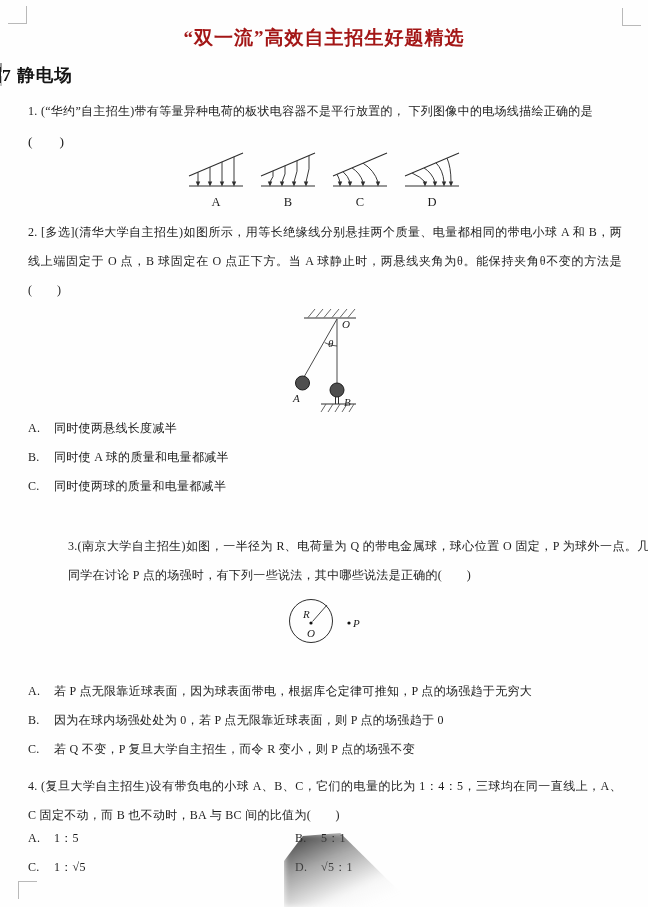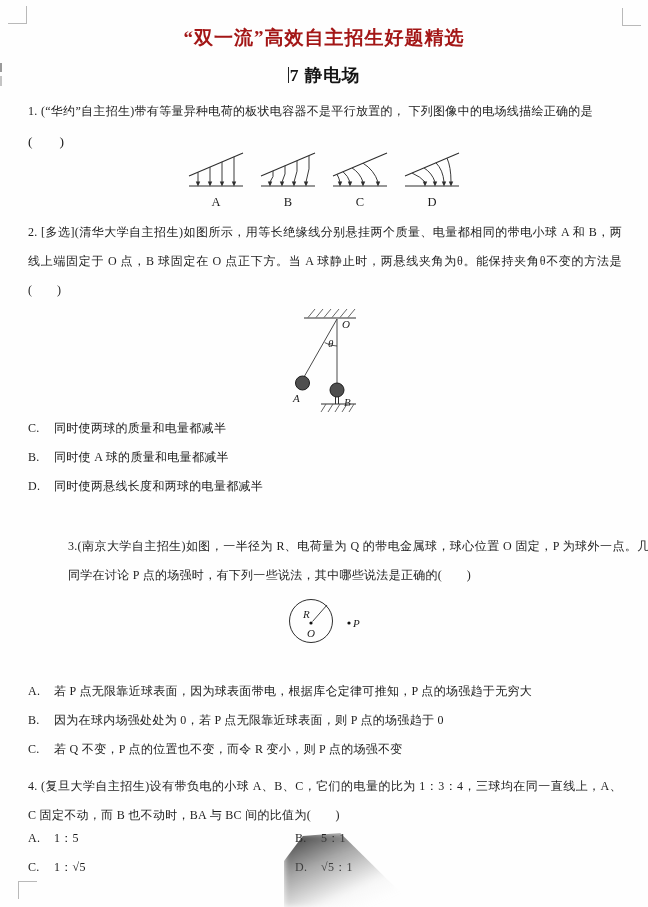--- a/index.html
+++ b/index.html
@@ -14,21 +14,21 @@
   .mark.bl{left:18px;top:881px;border-left:1px solid #b9b9b9;border-top:1px solid #b9b9b9;}
   .edge-dash{position:absolute;left:0;width:2px;background:#9a9a9a;}
   .edge-dash.d1{top:63px;height:9px;}
   .edge-dash.d2{top:76px;height:10px;background:#c4c4c4;}
 
   .title{
     position:absolute;top:25px;left:0;right:0;text-align:center;
     font-size:19px;font-weight:bold;color:#a31616;letter-spacing:1px;
   }
   .subtitle{
-    position:absolute;top:63px;left:0;right:0;text-align:center;
+    position:absolute;top:63px;left:0;right:0;
     font-size:17.5px;font-weight:bold;color:#141414;letter-spacing:1px;
   }
   .subtitle .bar{display:inline-block;width:1px;height:16px;background:#222;
     vertical-align:-2px;margin-right:1px;}
 
   .block{position:absolute;left:28px;width:594px;font-size:12px;line-height:29px;
     letter-spacing:0.3px;text-align:justify;}
   .stem{}
   .blank-line{position:absolute;left:28px;font-size:13.5px;line-height:29px;}
 
@@ -175,46 +175,46 @@
       <line class="thin" x1="45" y1="100" x2="80" y2="100"></line>
       <line class="hatch" x1="50" y1="100" x2="45" y2="108"></line>
       <line class="hatch" x1="57" y1="100" x2="52" y2="108"></line>
       <line class="hatch" x1="64" y1="100" x2="59" y2="108"></line>
       <line class="hatch" x1="71" y1="100" x2="66" y2="108"></line>
       <line class="hatch" x1="78" y1="100" x2="73" y2="108"></line>
     </svg>
   </div>
 
   <div class="block opts" style="top:414px;">
+    <div class="opt"><span class="opt-label">A.</span><span>同时使两悬线长度减半</span></div>
+    <div class="opt"><span class="opt-label">B.</span><span>同时使 A 球的质量和电量都减半</span></div>
     <div class="opt"><span class="opt-label">C.</span><span>同时使两球的质量和电量都减半</span></div>
-    <div class="opt"><span class="opt-label">B.</span><span>同时使 A 球的质量和电量都减半</span></div>
-    <div class="opt"><span class="opt-label">D.</span><span>同时使两悬线长度和两球的电量都减半</span></div>
   </div>
 
   <div class="block stem" style="top:532px;margin-left:40px;">3.(南京大学自主招生)如图，一半径为 R、电荷量为 Q 的带电金属球，球心位置 O 固定，P 为球外一点。几位同学在讨论 P 点的场强时，有下列一些说法，其中哪些说法是正确的(　　)</div>
 
   <div class="q3fig">
     <svg width="130" height="58" viewBox="0 0 130 58">
       <circle class="thin" cx="30" cy="29" r="21.5"></circle>
       <circle cx="30" cy="31" r="1.6" fill="#111"></circle>
       <line class="thin" x1="31.5" y1="29.5" x2="46" y2="13" style="stroke-width:0.9"></line>
       <text class="lbl" x="22" y="26">R</text>
       <text class="lbl" x="26" y="45">O</text>
       <circle cx="68" cy="31" r="1.6" fill="#111"></circle>
       <text class="lbl" x="72" y="35">P</text>
     </svg>
   </div>
 
   <div class="block opts" style="top:644px;margin-top:33px;">
     <div class="opt"><span class="opt-label">A.</span><span>若 P 点无限靠近球表面，因为球表面带电，根据库仑定律可推知，P 点的场强趋于无穷大</span></div>
     <div class="opt"><span class="opt-label">B.</span><span>因为在球内场强处处为 0，若 P 点无限靠近球表面，则 P 点的场强趋于 0</span></div>
-    <div class="opt"><span class="opt-label">C.</span><span>若 Q 不变，P 点的位置也不变，而令 R 变小，则 P 点的场强不变</span></div>
-  </div>
-
-  <div class="block stem" style="top:772px;">4. (复旦大学自主招生)设有带负电的小球 A、B、C，它们的电量的比为 1：3：4，三球均在同一直线上，A、C 固定不动，而 B 也不动时，BA 与 BC 间的比值为(　　)</div>
+    <div class="opt"><span class="opt-label">C.</span><span>若 Q 不变，P 复旦大学自主招生，而令 R 变小，则 P 点的场强不变</span></div>
+  </div>
+
+  <div class="block stem" style="top:772px;">4. (复旦大学自主招生)设有带负电的小球 A、B、C，它们的电量的比为 1：4：5，三球均在同一直线上，A、C 固定不动，而 B 也不动时，BA 与 BC 间的比值为(　　)</div>
 
   <div class="block q4grid" style="top:824px;">
     <div class="opt"><span class="opt-label">A.</span><span>1：5</span></div>
     <div class="opt"><span class="opt-label">B.</span><span>5：1</span></div>
     <div class="opt"><span class="opt-label">C.</span><span>1：√5</span></div>
     <div class="opt"><span class="opt-label">D.</span><span>√5：1</span></div>
   </div>
 
   <div class="shadow"></div>
 

